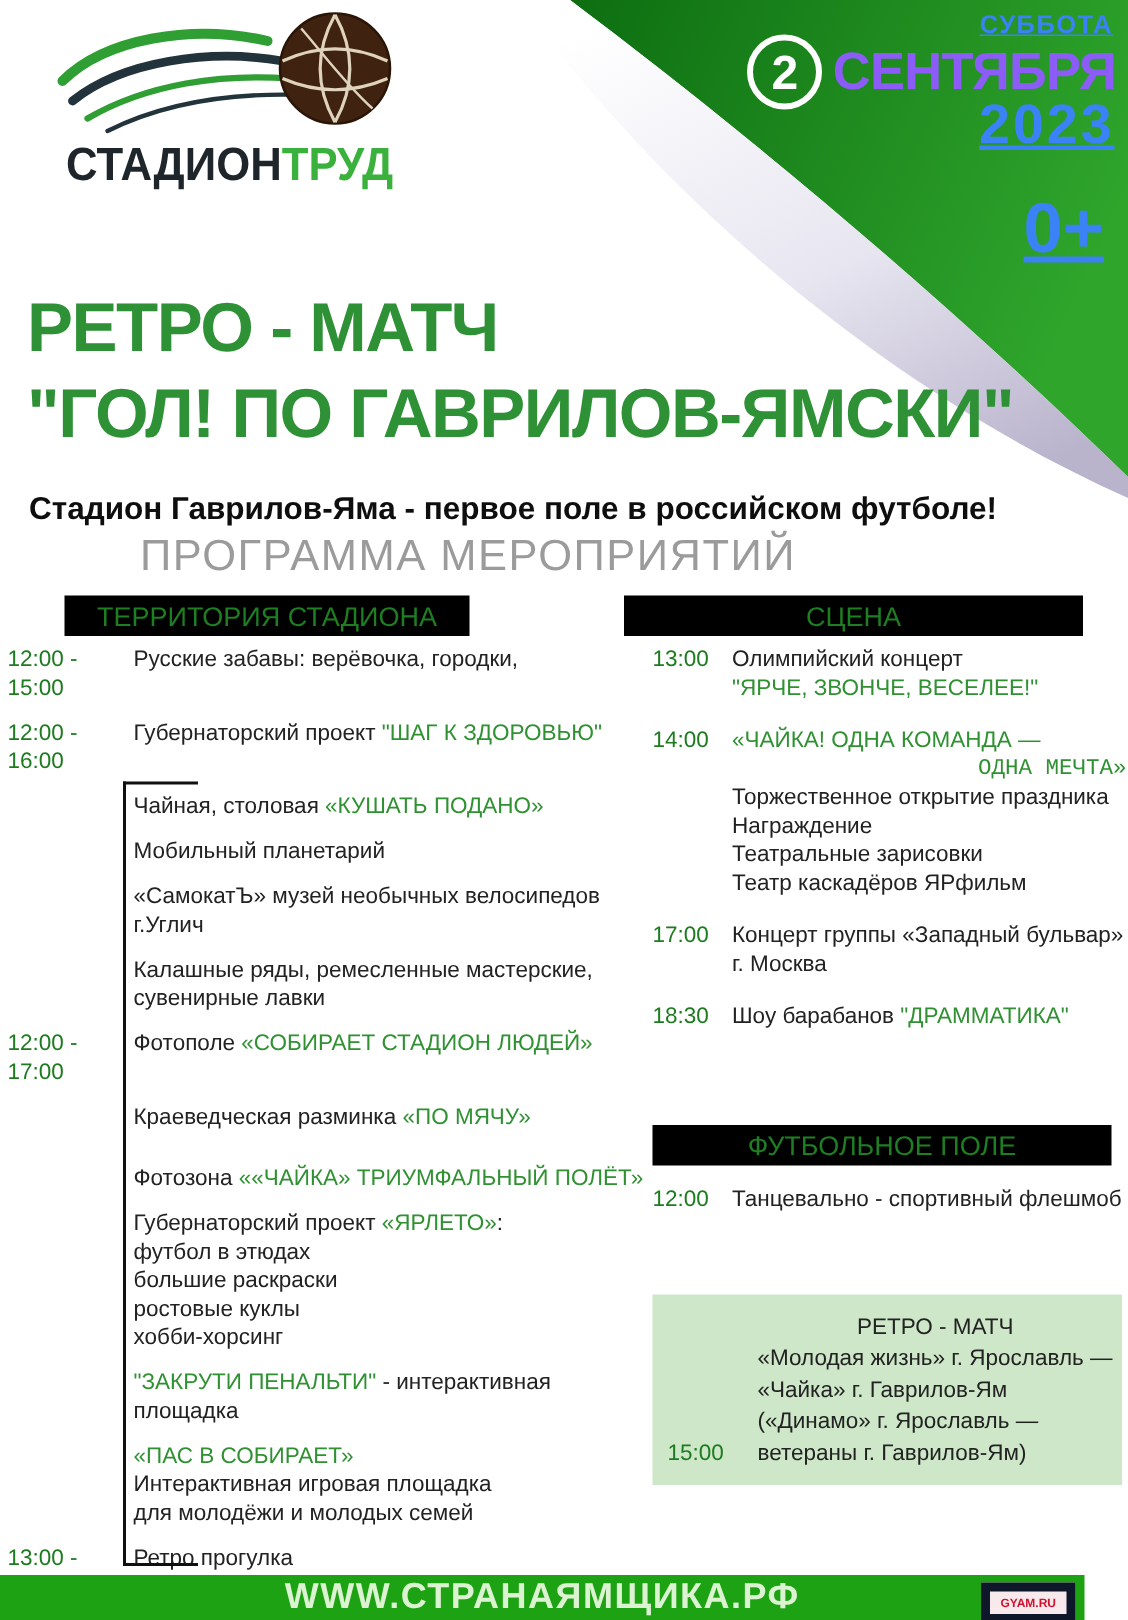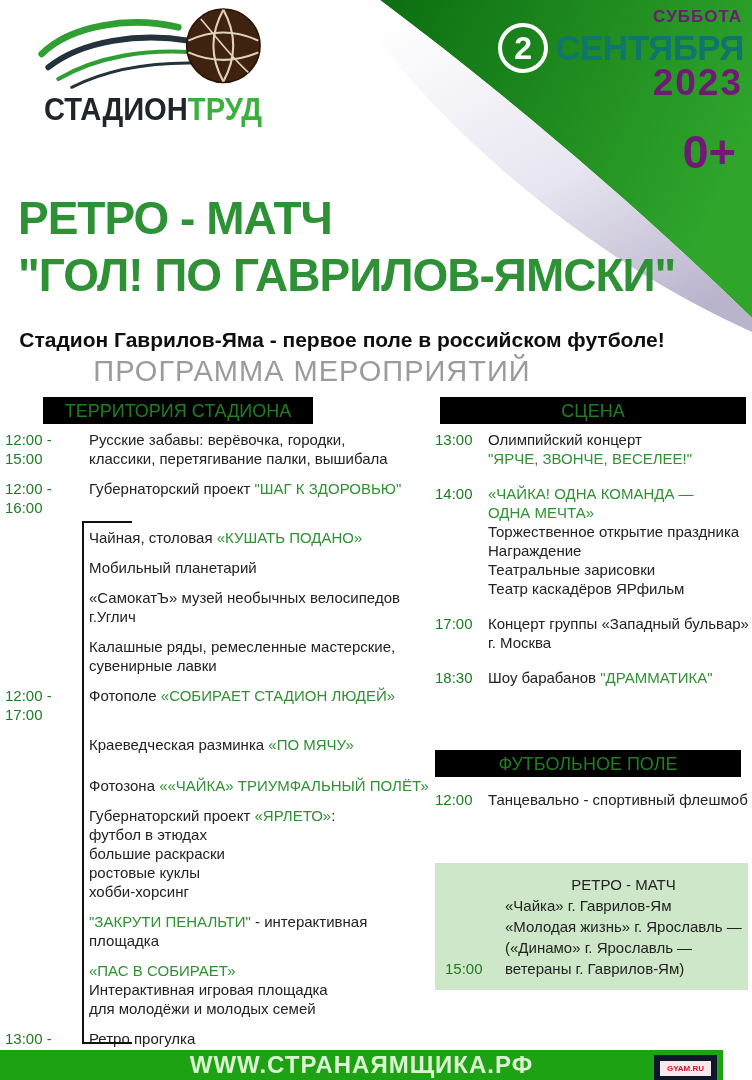--- a/index.html
+++ b/index.html
@@ -1,27 +1,27 @@
 <!DOCTYPE html>
 <html><head>
 <meta charset="utf-8">
 <style>
   html,body{margin:0;padding:0;background:#ffffff;}
   .poster{position:relative;width:752px;height:1080px;background:#ffffff;overflow:hidden;
           font-family:"Liberation Sans",sans-serif;color:#1c1c1c;}
 
   
   .corner-svg{position:absolute;top:0;right:0;width:380px;height:332px;}
-  .badge-text{position:absolute;color:#701a75;z-index:5;text-align:right;}
+  .badge-text{position:absolute;color:#3b82f6;z-index:5;text-align:right;text-decoration:underline;}
   .weekday{top:7px;right:10px;font-size:17px;font-weight:700;letter-spacing:1px;}
   .day-month{position:absolute;top:23px;right:8px;z-index:5;display:flex;align-items:center;gap:7px;}
   .day-circle{width:42px;height:42px;border:4px solid #fff;border-radius:50%;
               display:flex;align-items:center;justify-content:center;
               font-size:32px;font-weight:700;color:#fff;}
-  .month{font-size:35px;font-weight:700;color:#0f766e;letter-spacing:-0.5px;}
+  .month{font-size:35px;font-weight:700;color:#8b5cf6;letter-spacing:-0.5px;}
   .year{top:62px;right:9px;font-size:37px;font-weight:700;letter-spacing:2px;}
   .age{top:124px;right:16px;font-size:47px;font-weight:700;}
 
   
   .logo-svg{position:absolute;left:30px;top:4px;width:250px;height:90px;}
   .wordmark{position:absolute;left:44px;top:92px;font-size:31px;font-weight:700;
             letter-spacing:0px;transform:scaleX(.94);transform-origin:left;}
   .wm-dark{color:#1f262b;}
   .wm-green{color:#3bb13d;}
 
@@ -30,21 +30,21 @@
                font-size:46px;line-height:57px;letter-spacing:-1px;white-space:nowrap;}
   .subtitle{position:absolute;left:0;top:328px;width:684px;text-align:center;
             font-size:21px;font-weight:700;color:#0e0e0e;}
   .program{position:absolute;left:0;top:355px;width:624px;text-align:center;
            font-size:29px;font-weight:400;color:#9b9b9b;letter-spacing:1px;}
 
   
   .col-header{position:absolute;height:27px;background:#000000;color:#1e7f22;
               font-size:18px;font-weight:400;text-align:center;line-height:28px;}
   #hdr-stadium{left:43px;top:397px;width:270px;}
-  #hdr-stage{left:440px;top:397px;width:306px;}
+  #hdr-stage{left:416px;top:397px;width:306px;}
   #hdr-field{left:435px;top:750px;width:306px;}
 
   
   .sched{position:absolute;font-size:15px;line-height:19px;}
   #stadium-list{left:5px;top:430px;width:424px;}
   #stage-list{left:435px;top:430px;width:316px;}
   #field-list{left:435px;top:790px;width:316px;}
   .sched-item{display:flex;margin-bottom:11px;}
   #stage-list .sched-item{margin-bottom:16px;}
   .time{flex:none;color:#1e7c20;}
@@ -127,21 +127,20 @@
 
   <div id="hdr-stadium" class="col-header">ТЕРРИТОРИЯ СТАДИОНА</div>
   <div id="hdr-stage" class="col-header">СЦЕНА</div>
   <div id="hdr-field" class="col-header">ФУТБОЛЬНОЕ ПОЛЕ</div>
 
   <div id="stadium-list" class="sched">
       <div class="sched-item">
         <div class="time">12:00 - 15:00</div>
         <div class="content">
           <div><span>Русские забавы: верёвочка, городки,</span></div>
-          <div><span>классики, перетягивание палки, вышибала</span></div>
         </div>
       </div>
       <div class="sched-item">
         <div class="time">12:00 - 16:00</div>
         <div class="content">
           <div><span>Губернаторский проект </span><span class="hl">"ШАГ К ЗДОРОВЬЮ"</span></div>
         </div>
       </div>
       <div class="sched-item">
         <div class="time"></div>
@@ -227,21 +226,21 @@
         <div class="time">13:00</div>
         <div class="content">
           <div><span>Олимпийский концерт</span></div>
           <div><span class="hl">"ЯРЧЕ, ЗВОНЧЕ, ВЕСЕЛЕЕ!"</span></div>
         </div>
       </div>
       <div class="sched-item">
         <div class="time">14:00</div>
         <div class="content">
           <div><span class="hl">«ЧАЙКА! ОДНА КОМАНДА —</span></div>
-          <div style="text-align: left;"><span class="hl">ОДНА МЕЧТА»</span></div>
+          <div style="text-align: right; font-family: Liberation Mono, monospace;"><span class="hl">ОДНА МЕЧТА»</span></div>
           <div><span>Торжественное открытие праздника</span></div>
           <div><span>Награждение</span></div>
           <div><span>Театральные зарисовки</span></div>
           <div><span>Театр каскадёров ЯРфильм</span></div>
         </div>
       </div>
       <div class="sched-item">
         <div class="time">17:00</div>
         <div class="content">
           <div><span>Концерт группы «Западный бульвар»</span></div>
@@ -262,22 +261,22 @@
           <div><span>Танцевально - спортивный флешмоб</span></div>
         </div>
       </div>
     </div>
 
   <div class="match-box">
       <div class="sched-item">
         <div class="time">15:00</div>
         <div class="content">
           <div style="text-align: center;"><span>РЕТРО - МАТЧ</span></div>
+          <div><span>«Молодая жизнь» г. Ярославль —</span></div>
           <div><span>«Чайка» г. Гаврилов-Ям</span></div>
-          <div><span>«Молодая жизнь» г. Ярославль —</span></div>
           <div><span>(«Динамо» г. Ярославль —</span></div>
           <div><span>ветераны г. Гаврилов-Ям)</span></div>
         </div>
       </div>
     </div>
 
   <div class="footer">
     <span class="footer-url">WWW.СТРАНАЯМЩИКА.РФ</span>
     <span class="footer-badge">GYAM.RU</span>
   </div>

